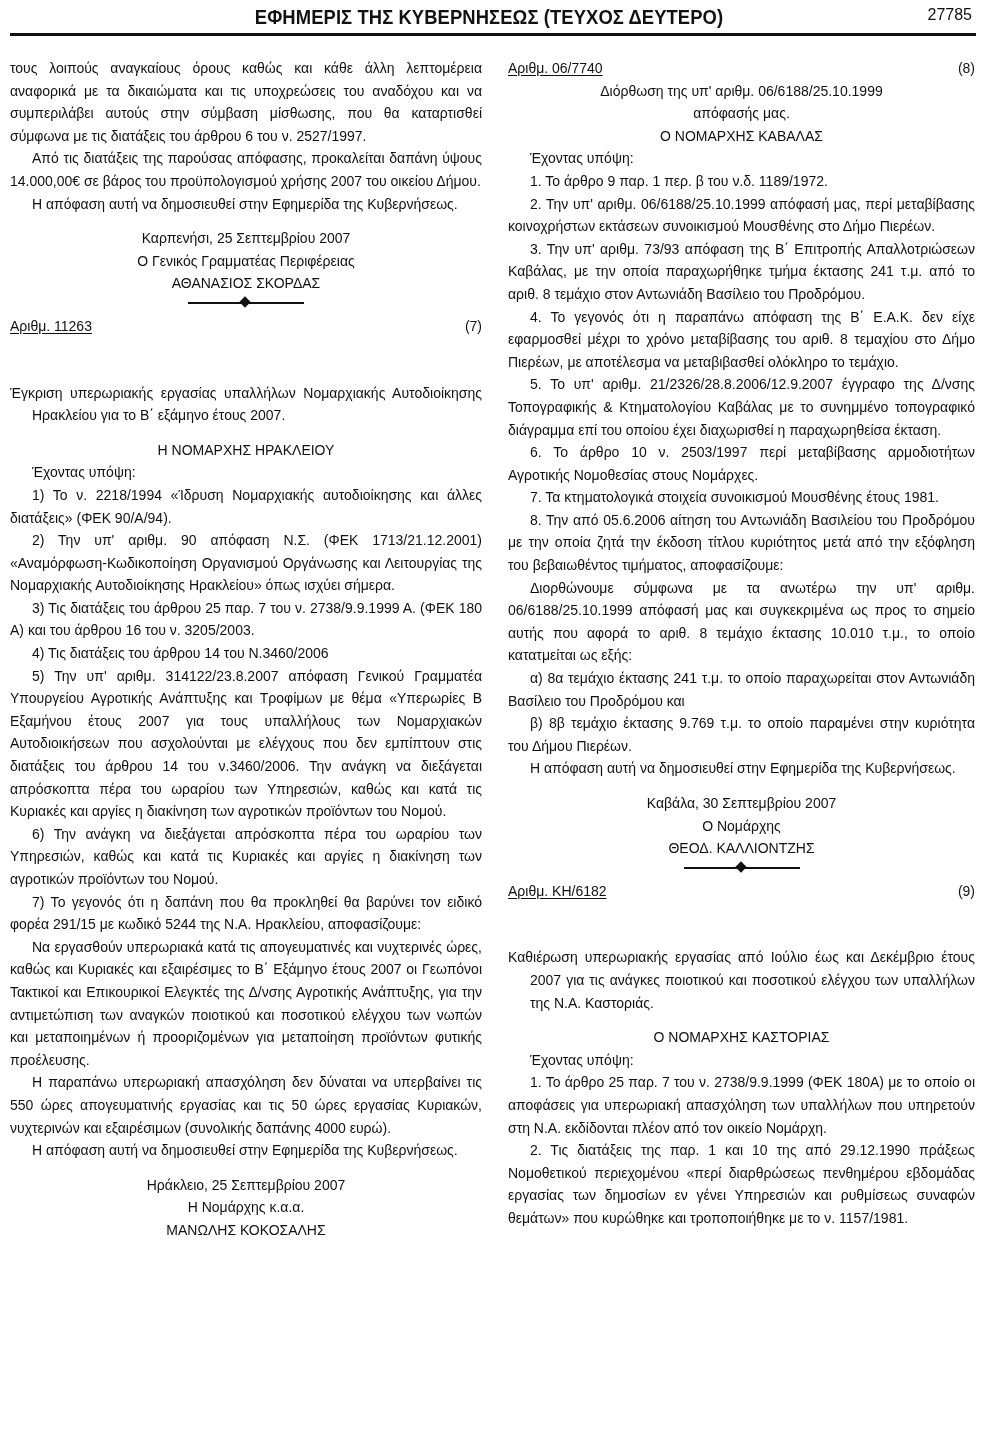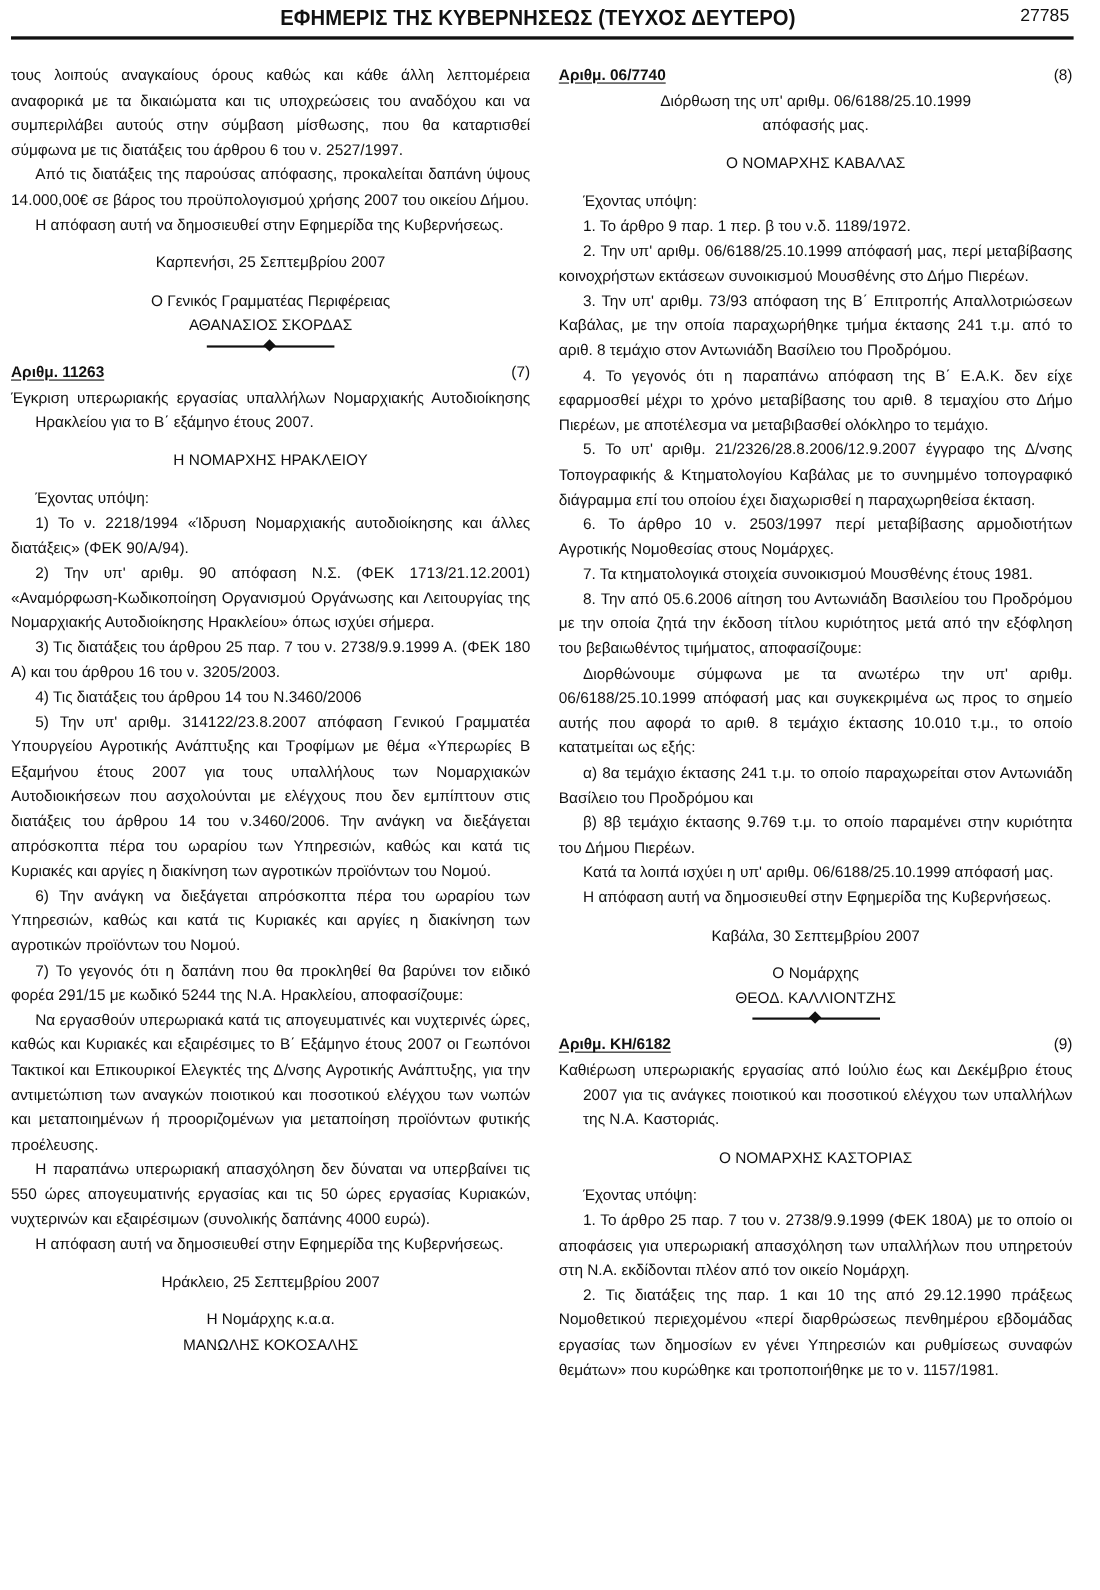--- a/index.html
+++ b/index.html
@@ -9,25 +9,25 @@
   .header-title { position: absolute; left: 0; right: 0; top: 0; text-align: center;
                   font-weight: bold; font-size: 20px; letter-spacing: 0.1px; transform: scaleX(0.92); }
   .page-number { position: absolute; right: 0; top: 0; font-size: 16px; }
   .header-rule { position: absolute; left: 10px; top: 33px; width: 966px; height: 3px; background: #111; }
   .col { position: absolute; top: 57px; font-size: 14px; line-height: 22.6px; }
   .col.left { left: 10px; width: 472px; }
   .col.right { left: 508px; width: 467px; }
   p { margin: 0; text-align: justify; text-align-last: left; }
   .indent { text-indent: 22px; }
   .center { text-align: left; text-align-last: center; }
-  .gap-s { margin-top: 12px; }
+  .gap-s { margin-top: 0; }
   .gap-m { margin-top: 12px; }
   .num-row { display: flex; justify-content: space-between; }
-  .num-row .num { text-decoration: underline; text-underline-offset: 2px; font-weight: bold; }
-  .title-hang { padding-left: 22px; text-indent: -22px; }
+  .num-row .num { text-decoration: underline; text-underline-offset: 2px; }
+  .title-hang { padding-left: 22px; text-indent: -22px; margin-top: 44px; }
   .separator { position: relative; width: 116px; height: 12px; margin: 2px auto 6px auto; }
   .separator .line { position: absolute; left: 0; right: 0; top: 5px; height: 2px; background: #111; }
   .separator .diamond { position: absolute; left: 53px; top: 1px; width: 8px; height: 8px;
                         background: #111; transform: rotate(45deg); }
 </style>
 </head>
 <body>
 
 <div class="header">
   <div class="header-title">ΕΦΗΜΕΡΙΣ ΤΗΣ ΚΥΒΕΡΝΗΣΕΩΣ (ΤΕΥΧΟΣ ΔΕΥΤΕΡΟ)</div>
@@ -89,21 +89,20 @@
     <p class="indent">2. Την υπ' αριθμ. 06/6188/25.10.1999 απόφασή μας, περί μεταβίβασης κοινοχρήστων εκτάσεων συνοικισμού Μουσθένης στο Δήμο Πιερέων.</p>
     <p class="indent">3. Την υπ' αριθμ. 73/93 απόφαση της Β΄ Επιτροπής Απαλλοτριώσεων Καβάλας, με την οποία παραχωρήθηκε τμήμα έκτασης 241 τ.μ. από το αριθ. 8 τεμάχιο στον Αντωνιάδη Βασίλειο του Προδρόμου.</p>
     <p class="indent">4. Το γεγονός ότι η παραπάνω απόφαση της Β΄ Ε.Α.Κ. δεν είχε εφαρμοσθεί μέχρι το χρόνο μεταβίβασης του αριθ. 8 τεμαχίου στο Δήμο Πιερέων, με αποτέλεσμα να μεταβιβασθεί ολόκληρο το τεμάχιο.</p>
     <p class="indent">5. Το υπ' αριθμ. 21/2326/28.8.2006/12.9.2007 έγγραφο της Δ/νσης Τοπογραφικής &amp; Κτηματολογίου Καβάλας με το συνημμένο τοπογραφικό διάγραμμα επί του οποίου έχει διαχωρισθεί η παραχωρηθείσα έκταση.</p>
     <p class="indent">6. Το άρθρο 10 ν. 2503/1997 περί μεταβίβασης αρμοδιοτήτων Αγροτικής Νομοθεσίας στους Νομάρχες.</p>
     <p class="indent">7. Τα κτηματολογικά στοιχεία συνοικισμού Μουσθένης έτους 1981.</p>
     <p class="indent">8. Την από 05.6.2006 αίτηση του Αντωνιάδη Βασιλείου του Προδρόμου με την οποία ζητά την έκδοση τίτλου κυριότητος μετά από την εξόφληση του βεβαιωθέντος τιμήματος, αποφασίζουμε:</p>
     <p class="indent">Διορθώνουμε σύμφωνα με τα ανωτέρω την υπ' αριθμ. 06/6188/25.10.1999 απόφασή μας και συγκεκριμένα ως προς το σημείο αυτής που αφορά το αριθ. 8 τεμάχιο έκτασης 10.010 τ.μ., το οποίο κατατμείται ως εξής:</p>
     <p class="indent">α) 8α τεμάχιο έκτασης 241 τ.μ. το οποίο παραχωρείται στον Αντωνιάδη Βασίλειο του Προδρόμου και</p>
     <p class="indent">β) 8β τεμάχιο έκτασης 9.769 τ.μ. το οποίο παραμένει στην κυριότητα του Δήμου Πιερέων.</p>
-    <p class="indent">Κατά τα λοιπά ισχύει η υπ' αριθμ. 06/6188/25.10.1999 απόφασή μας.</p>
     <p class="indent">Η απόφαση αυτή να δημοσιευθεί στην Εφημερίδα της Κυβερνήσεως.</p>
   </div>
 
   <p class="center gap-m">Καβάλα, 30 Σεπτεμβρίου 2007</p>
   <p class="center gap-s">Ο Νομάρχης</p>
   <p class="center">ΘΕΟΔ. ΚΑΛΛΙΟΝΤΖΗΣ</p>
   <div class="separator">
     <div class="line"></div>
     <div class="diamond"></div>
   </div>

